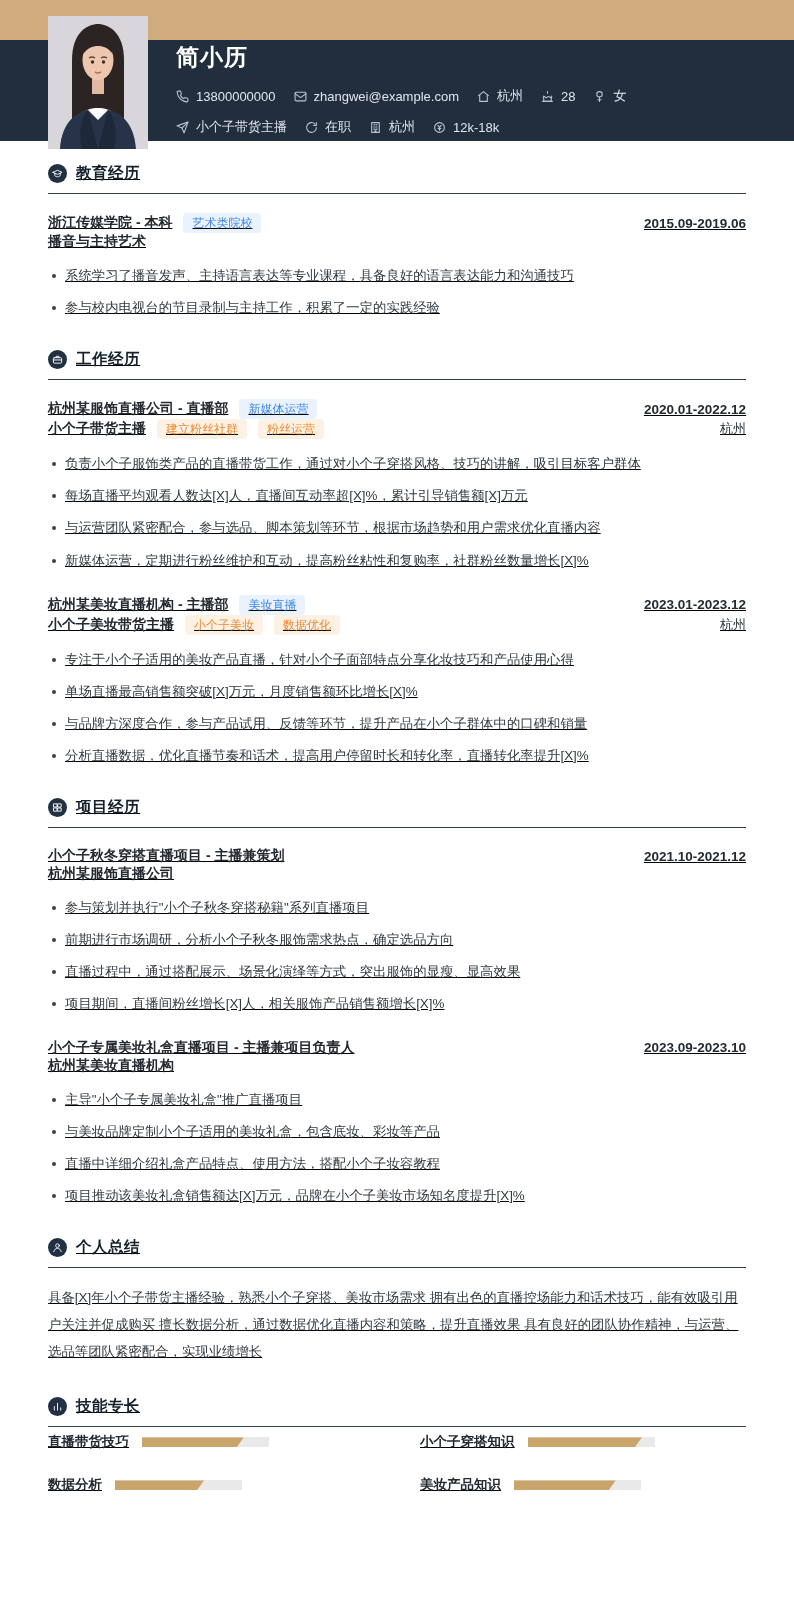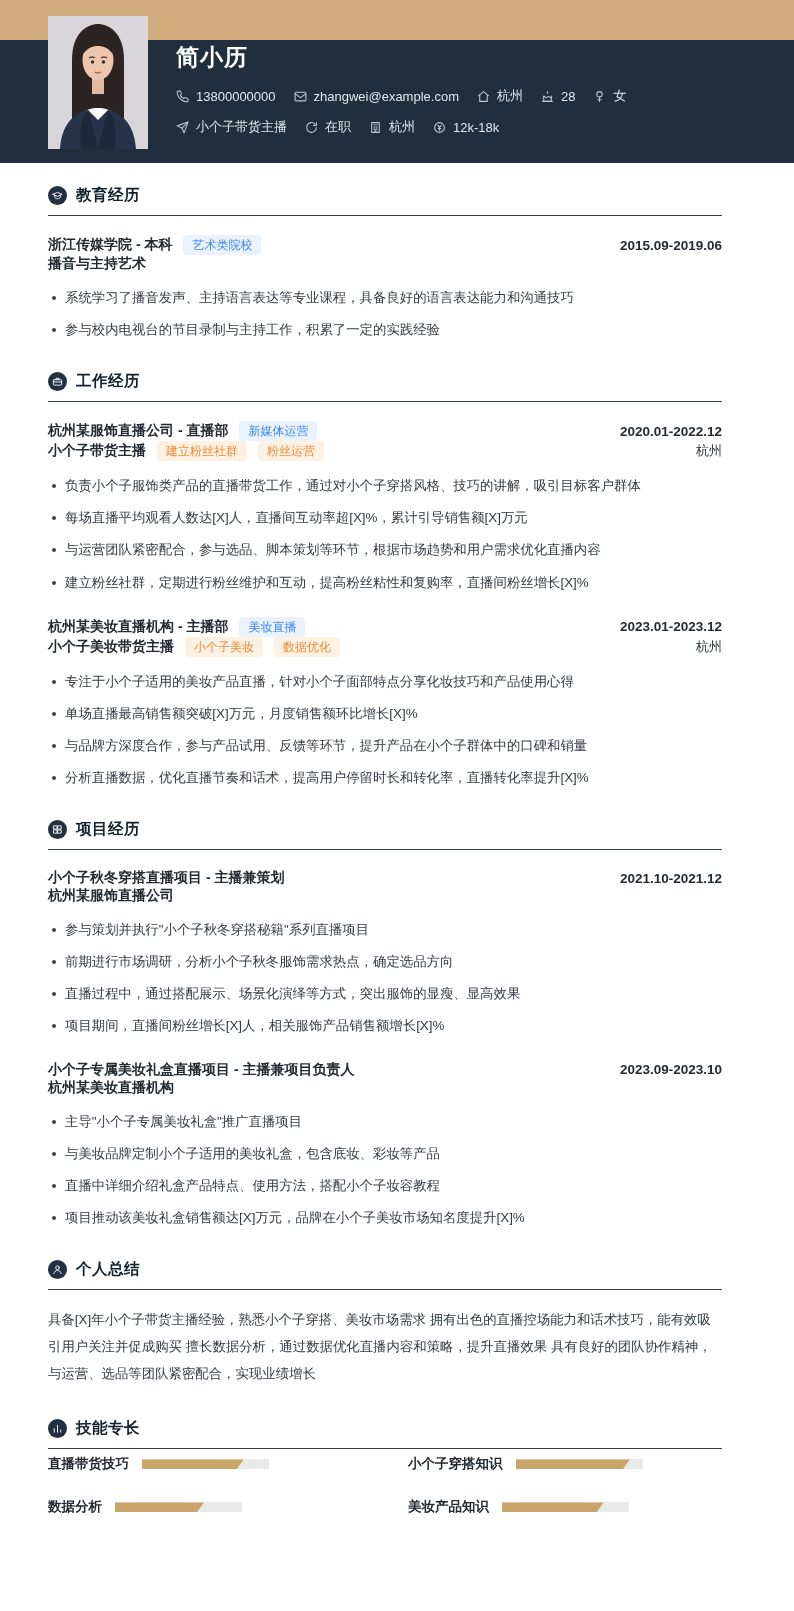--- a/index.html
+++ b/index.html
@@ -2,32 +2,32 @@
 <html><head>
 <meta charset="utf-8">
 <style>
   html,body{margin:0;padding:0;}
   body{
     width:794px;height:1611px;overflow:hidden;background:#ffffff;
     font-family:"Liberation Sans","DejaVu Sans",sans-serif;
     -webkit-font-smoothing:antialiased;
   }
   
-  .header{position:relative;height:163px;background:#212e3e;}
+  .header{position:relative;height:141px;background:#212e3e;}
   .accent-stripe{position:absolute;top:0;left:0;right:0;height:40px;background:#d0ab7d;}
   .photo{position:absolute;left:48px;top:16px;width:100px;height:133px;display:block;}
   .header-info{position:absolute;left:176px;top:42px;color:#e9eef5;}
   .person-name{margin:0;font-size:23px;font-weight:600;letter-spacing:1px;color:#ffffff;}
   .contact-rows{margin-top:14px;display:flex;flex-direction:column;gap:13px;}
   .contact-row{display:flex;align-items:center;gap:18px;flex-wrap:nowrap;}
   .contact-item{display:flex;gap:7px;font-size:13px;color:#dfe6ee;white-space:nowrap;}
   .contact-item .cicon{display:inline-flex;align-items:center;justify-content:center;color:#b9c4d2;}
   .contact-item svg{display:block;}
   
-  main{padding:16px 72px 0 48px;}
+  main{padding:16px 48px 0 48px;text-decoration:underline;}
   .section{margin-top:31px;}
   .section:first-child{margin-top:6px;}
   .section-head{display:flex;align-items:center;gap:9px;padding-bottom:9px;border-bottom:1px solid #333f4d;}
   .sec-icon{width:19px;height:19px;border-radius:50%;background:#223043;display:inline-flex;align-items:center;justify-content:center;flex:0 0 auto;}
   .sec-title{margin:0;font-size:15.5px;font-weight:bold;color:#16212e;letter-spacing:.5px;}
   
   .entry{margin-top:19px;}
   .entry + .entry{margin-top:24px;}
   .entry-row{display:flex;justify-content:space-between;align-items:center;}
   .entry-row + .entry-row{}
@@ -223,21 +223,21 @@
             <span class="entry-subtitle">小个子带货主播</span>
             <span class="tag orange">建立粉丝社群</span>
             <span class="tag orange">粉丝运营</span>
           </div>
           <span class="entry-loc">杭州</span>
         </div>
         <ul class="bullets">
           <li>负责小个子服饰类产品的直播带货工作，通过对小个子穿搭风格、技巧的讲解，吸引目标客户群体</li>
           <li>每场直播平均观看人数达[X]人，直播间互动率超[X]%，累计引导销售额[X]万元</li>
           <li>与运营团队紧密配合，参与选品、脚本策划等环节，根据市场趋势和用户需求优化直播内容</li>
-          <li>建立粉丝社群，定期进行粉丝维护和互动，提高粉丝粘性和复购率，直播间粉丝增长[X]%</li>
+          <li>新媒体运营，定期进行粉丝维护和互动，提高粉丝粘性和复购率，社群粉丝数量增长[X]%</li>
         </ul>
       </div>
       <div class="entry">
         <div class="entry-row">
           <div class="entry-left">
             <span class="entry-title">杭州某美妆直播机构 - 主播部</span>
             <span class="tag blue">美妆直播</span>
           </div>
           <span class="entry-date">2023.01-2023.12</span>
         </div>

